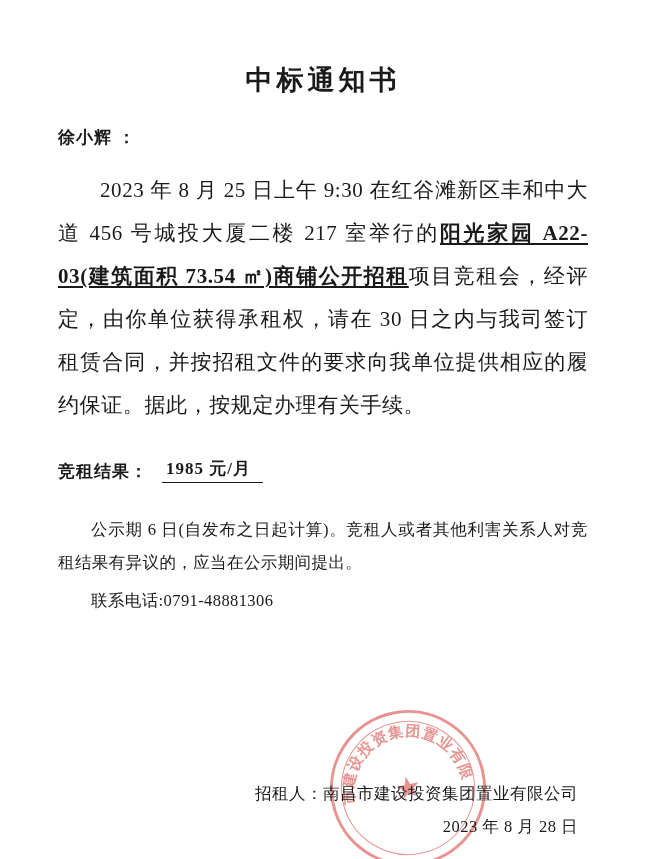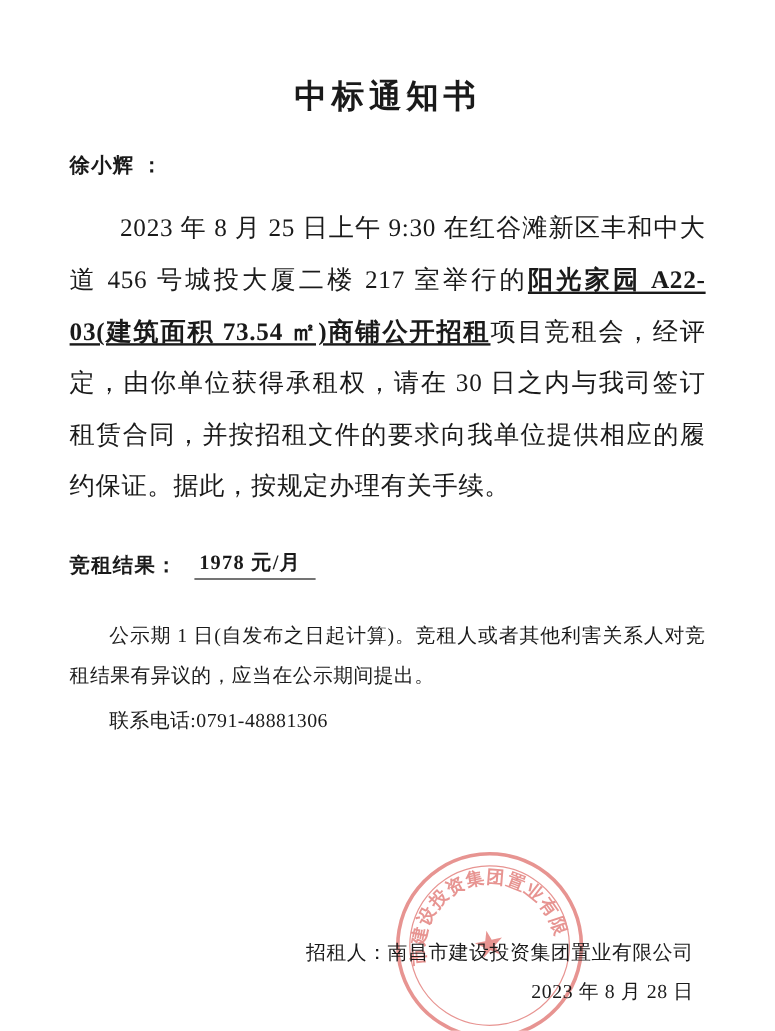--- a/index.html
+++ b/index.html
@@ -160,24 +160,24 @@
   <div class="recipient">
     <span class="name">徐小辉</span><span class="colon">：</span>
   </div>
 
   <div class="body-para">
     <span>2023 年 8 月 25 日上午 9:30 在红谷滩新区丰和中大道 456 号城投大厦二楼 217 室举行的</span><span class="emph">阳光家园 A22-03(建筑面积 73.54 ㎡)商铺公开招租</span><span>项目竞租会，经评定，由你单位获得承租权，请在 30 日之内与我司签订租赁合同，并按招租文件的要求向我单位提供相应的履约保证。据此，按规定办理有关手续。</span>
   </div>
 
   <div class="result-row">
     <span class="result-label">竞租结果：</span>
-    <span class="result-value">1978 元/月</span>
+    <span class="result-value">1985 元/月</span>
   </div>
 
-  <div class="notice-para">公示期 1 日(自发布之日起计算)。竞租人或者其他利害关系人对竞租结果有异议的，应当在公示期间提出。</div>
+  <div class="notice-para">公示期 6 日(自发布之日起计算)。竞租人或者其他利害关系人对竞租结果有异议的，应当在公示期间提出。</div>
 
   <div class="contact-line sub">联系电话:0791-48881306</div>
 
   <div class="seal">
     <div class="seal-inner"></div>
     <svg width="150" height="150" viewBox="0 0 150 150">
       <defs>
         <path id="arcpath" d="M 20,78 A 55,55 0 0 1 130,78"></path>
       </defs>
       <text>

